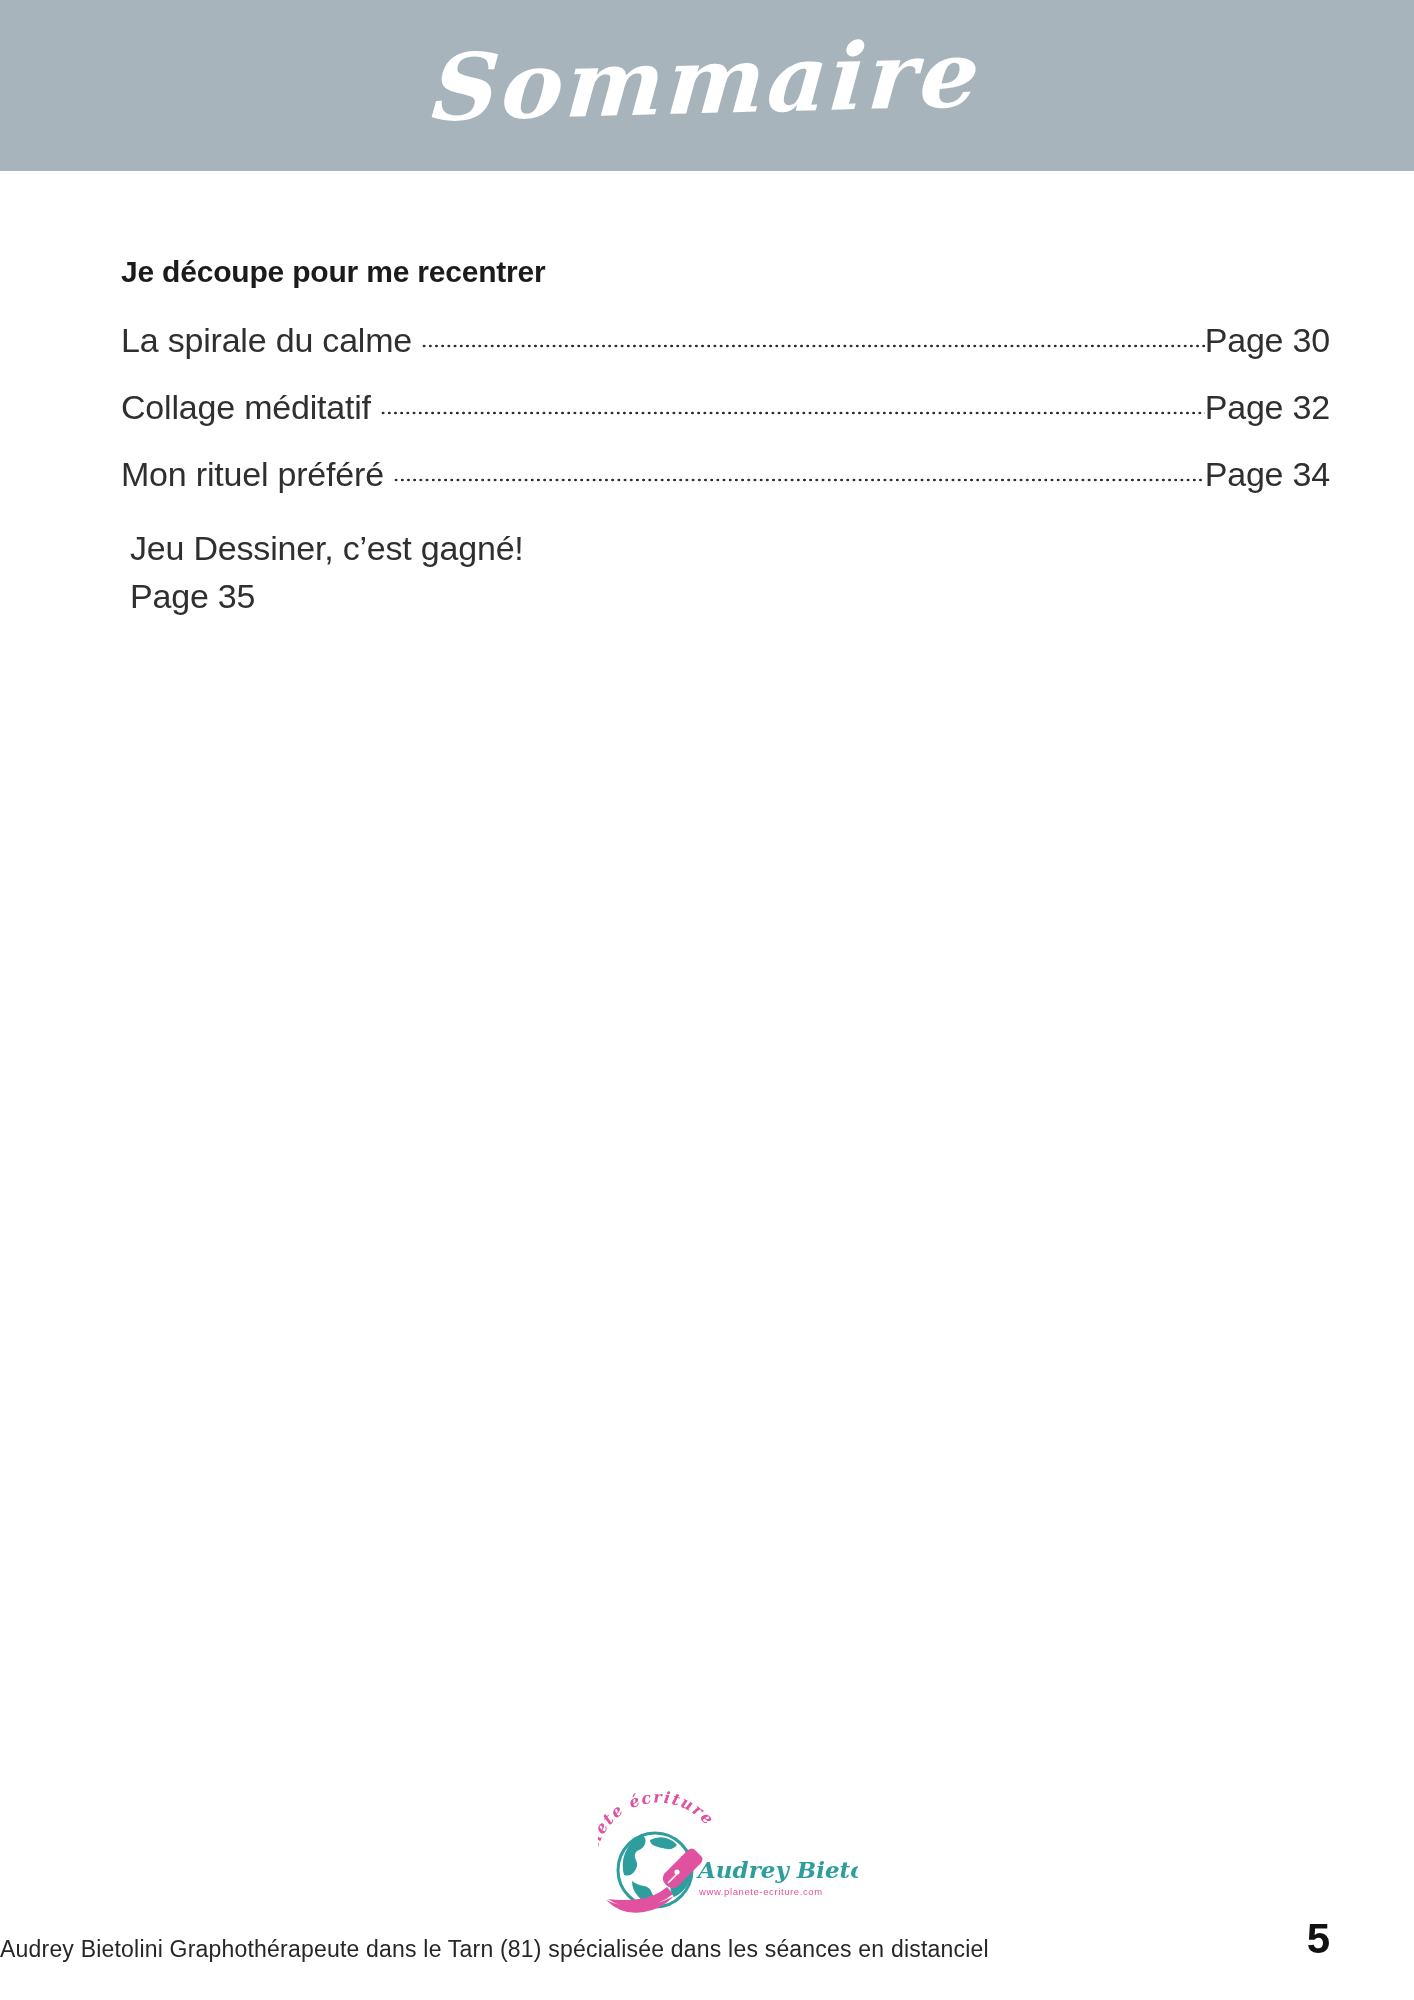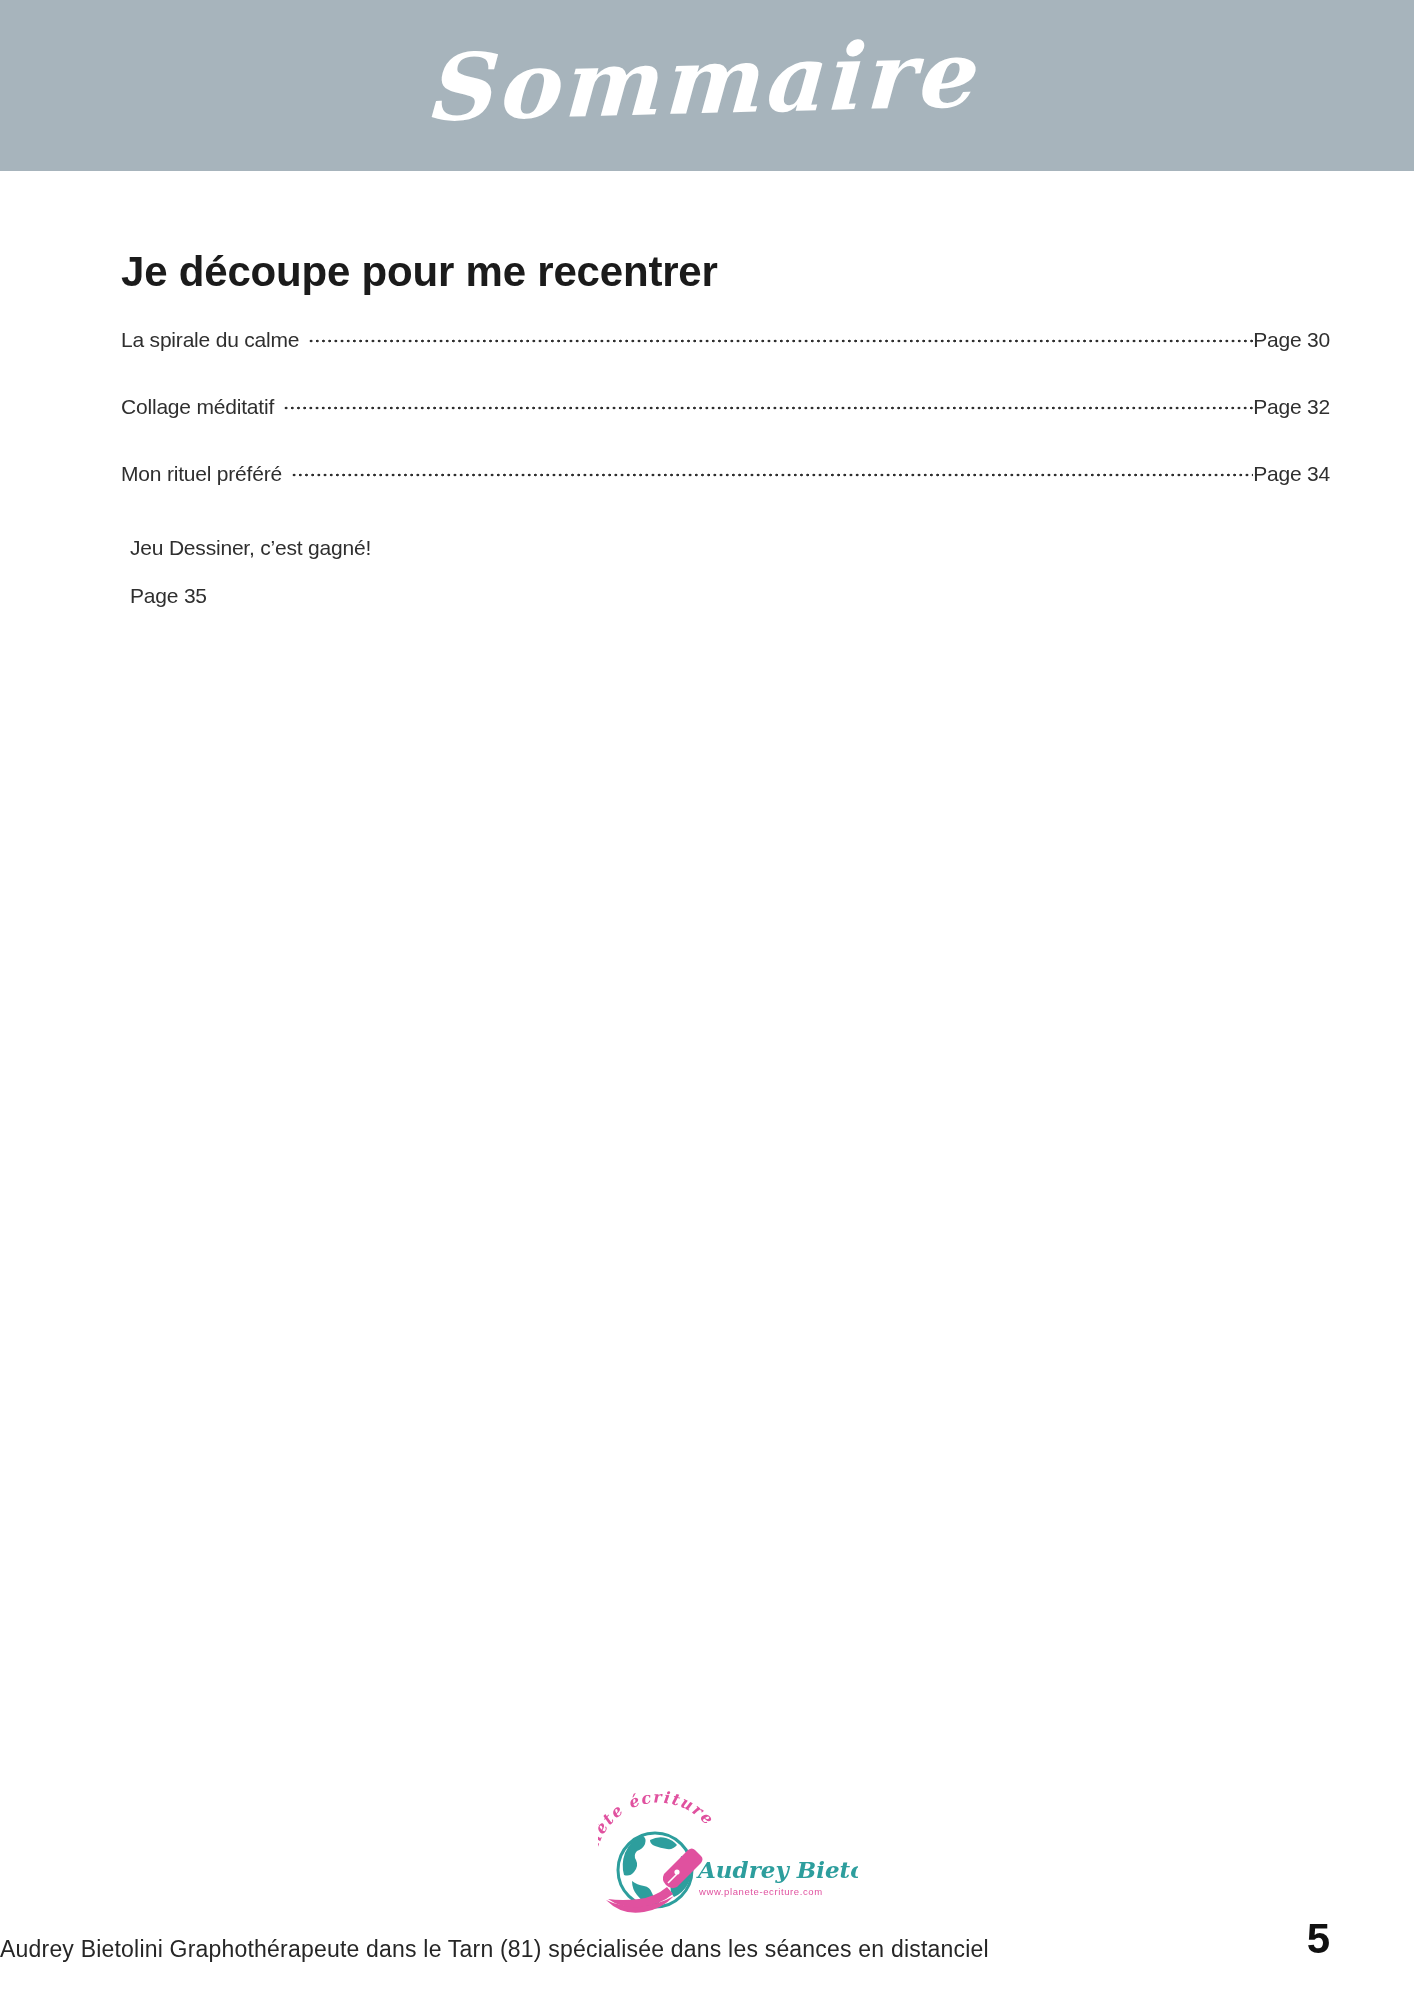--- a/index.html
+++ b/index.html
@@ -28,33 +28,33 @@
     letter-spacing:3px;
     padding-bottom:10px;
   }
 
   
   .toc {
     position:absolute; top:171px; left:121px; right:84px;
   }
   .toc-heading {
     margin:81px 0 0 0;
-    font-size:42px; line-height:40px;
+    font-size:30px; line-height:40px;
     font-weight:700; color:#1b1b1b;
     letter-spacing:-0.2px;
   }
   .toc-heading.bonus {
     margin-top:99px;
     font-size:36px; line-height:44px;
     letter-spacing:0.5px;
   }
   .toc-row {
     display:flex; align-items:baseline;
     margin-top:31px;
-    font-size:21px; line-height:36px;
+    font-size:34px; line-height:36px;
     color:#2f2f2f; letter-spacing:-0.2px;
   }
   .toc-row.first { margin-top:30px; }
   .toc-row.after-bonus { margin-top:38px;flex-direction:column; }
   .toc-label, .toc-page { white-space:nowrap; }
   .leader {
     flex:1 1 auto;
     height:12px;
     margin-left:9px;
     background-image:radial-gradient(circle, #2e2e2e 1.25px, rgba(0,0,0,0) 1.6px);

